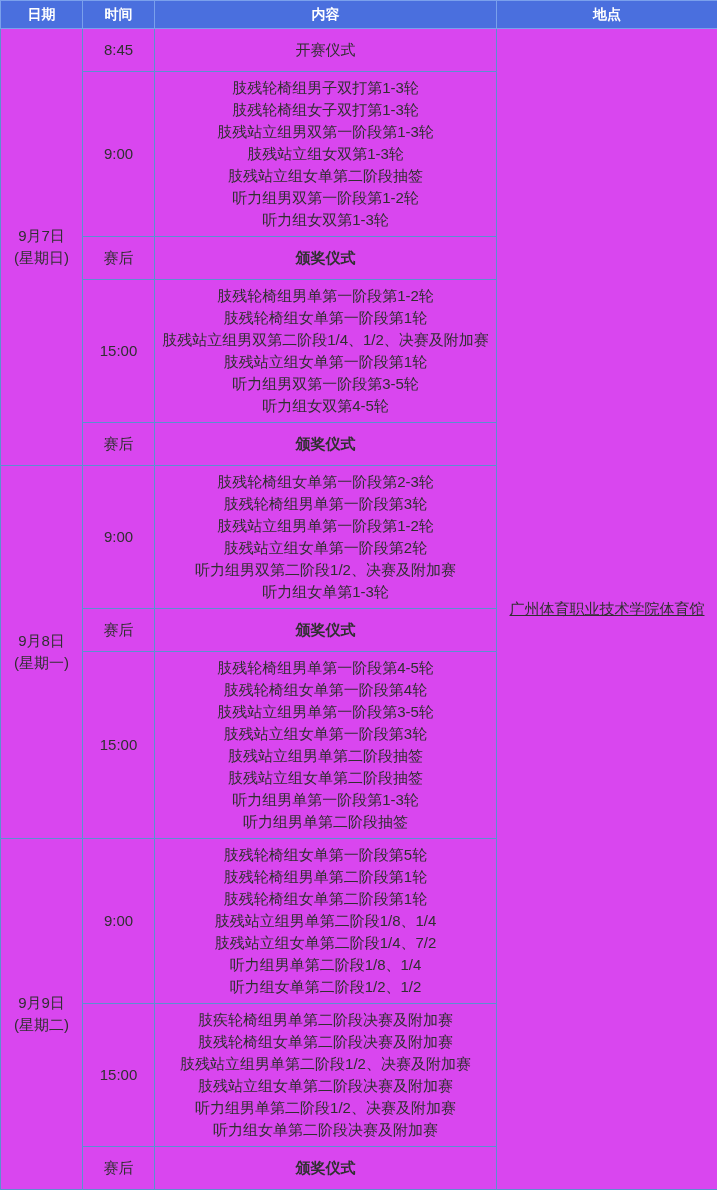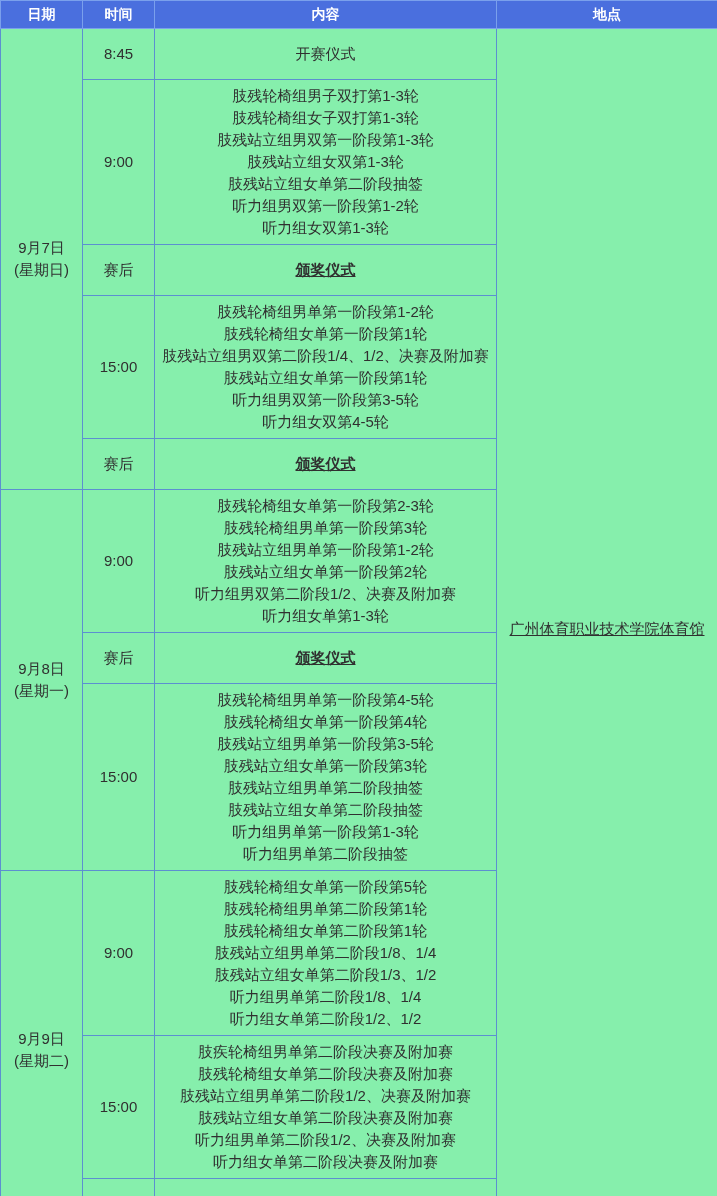--- a/index.html
+++ b/index.html
@@ -25,32 +25,32 @@
     text-align:center;
     vertical-align:middle;
   }
   table.schedule td{
     border:1px solid #5c8fd0;
     text-align:center;
     vertical-align:middle;
     font-size:15px;
     line-height:22px;
     padding:5px 3px;
-    background:#86efac;
+    background:#d946ef;
   }
   td.date-cell{
     font-size:15px;
     line-height:24px;
   }
   td.time-cell{
     font-size:15px;
   }
   td.content-cell{padding:5px 4px;}
-  td.content-cell.single{padding:14px 4px;}
-  td.content-cell.single .content-line.ceremony{font-weight:bold;text-decoration:underline;}
+  td.content-cell.single{padding:6px 4px;}
+  td.content-cell.single .content-line.ceremony{font-weight:bold;}
   td.time-cell.single-pad{padding:10px 3px;}
   td.location-cell{
     font-size:15px;
     line-height:22px;
     text-decoration:underline;
   }
   .content-line{display:block;}
 </style>
 </head>
 <body>
@@ -156,21 +156,21 @@
           <td class="date-cell" rowspan="3">
             <span class="content-line">9月9日</span>
             <span class="content-line">(星期二)</span>
           </td>
           <td class="time-cell">9:00</td>
           <td class="content-cell">
             <span class="content-line">肢残轮椅组女单第一阶段第5轮</span>
             <span class="content-line">肢残轮椅组男单第二阶段第1轮</span>
             <span class="content-line">肢残轮椅组女单第二阶段第1轮</span>
             <span class="content-line">肢残站立组男单第二阶段1/8、1/4</span>
-            <span class="content-line">肢残站立组女单第二阶段1/3、1/2</span>
+            <span class="content-line">肢残站立组女单第二阶段1/4、7/2</span>
             <span class="content-line">听力组男单第二阶段1/8、1/4</span>
             <span class="content-line">听力组女单第二阶段1/2、1/2</span>
           </td>
         </tr>
         <tr>
           <td class="time-cell">15:00</td>
           <td class="content-cell">
             <span class="content-line">肢疾轮椅组男单第二阶段决赛及附加赛</span>
             <span class="content-line">肢残轮椅组女单第二阶段决赛及附加赛</span>
             <span class="content-line">肢残站立组男单第二阶段1/2、决赛及附加赛</span>

